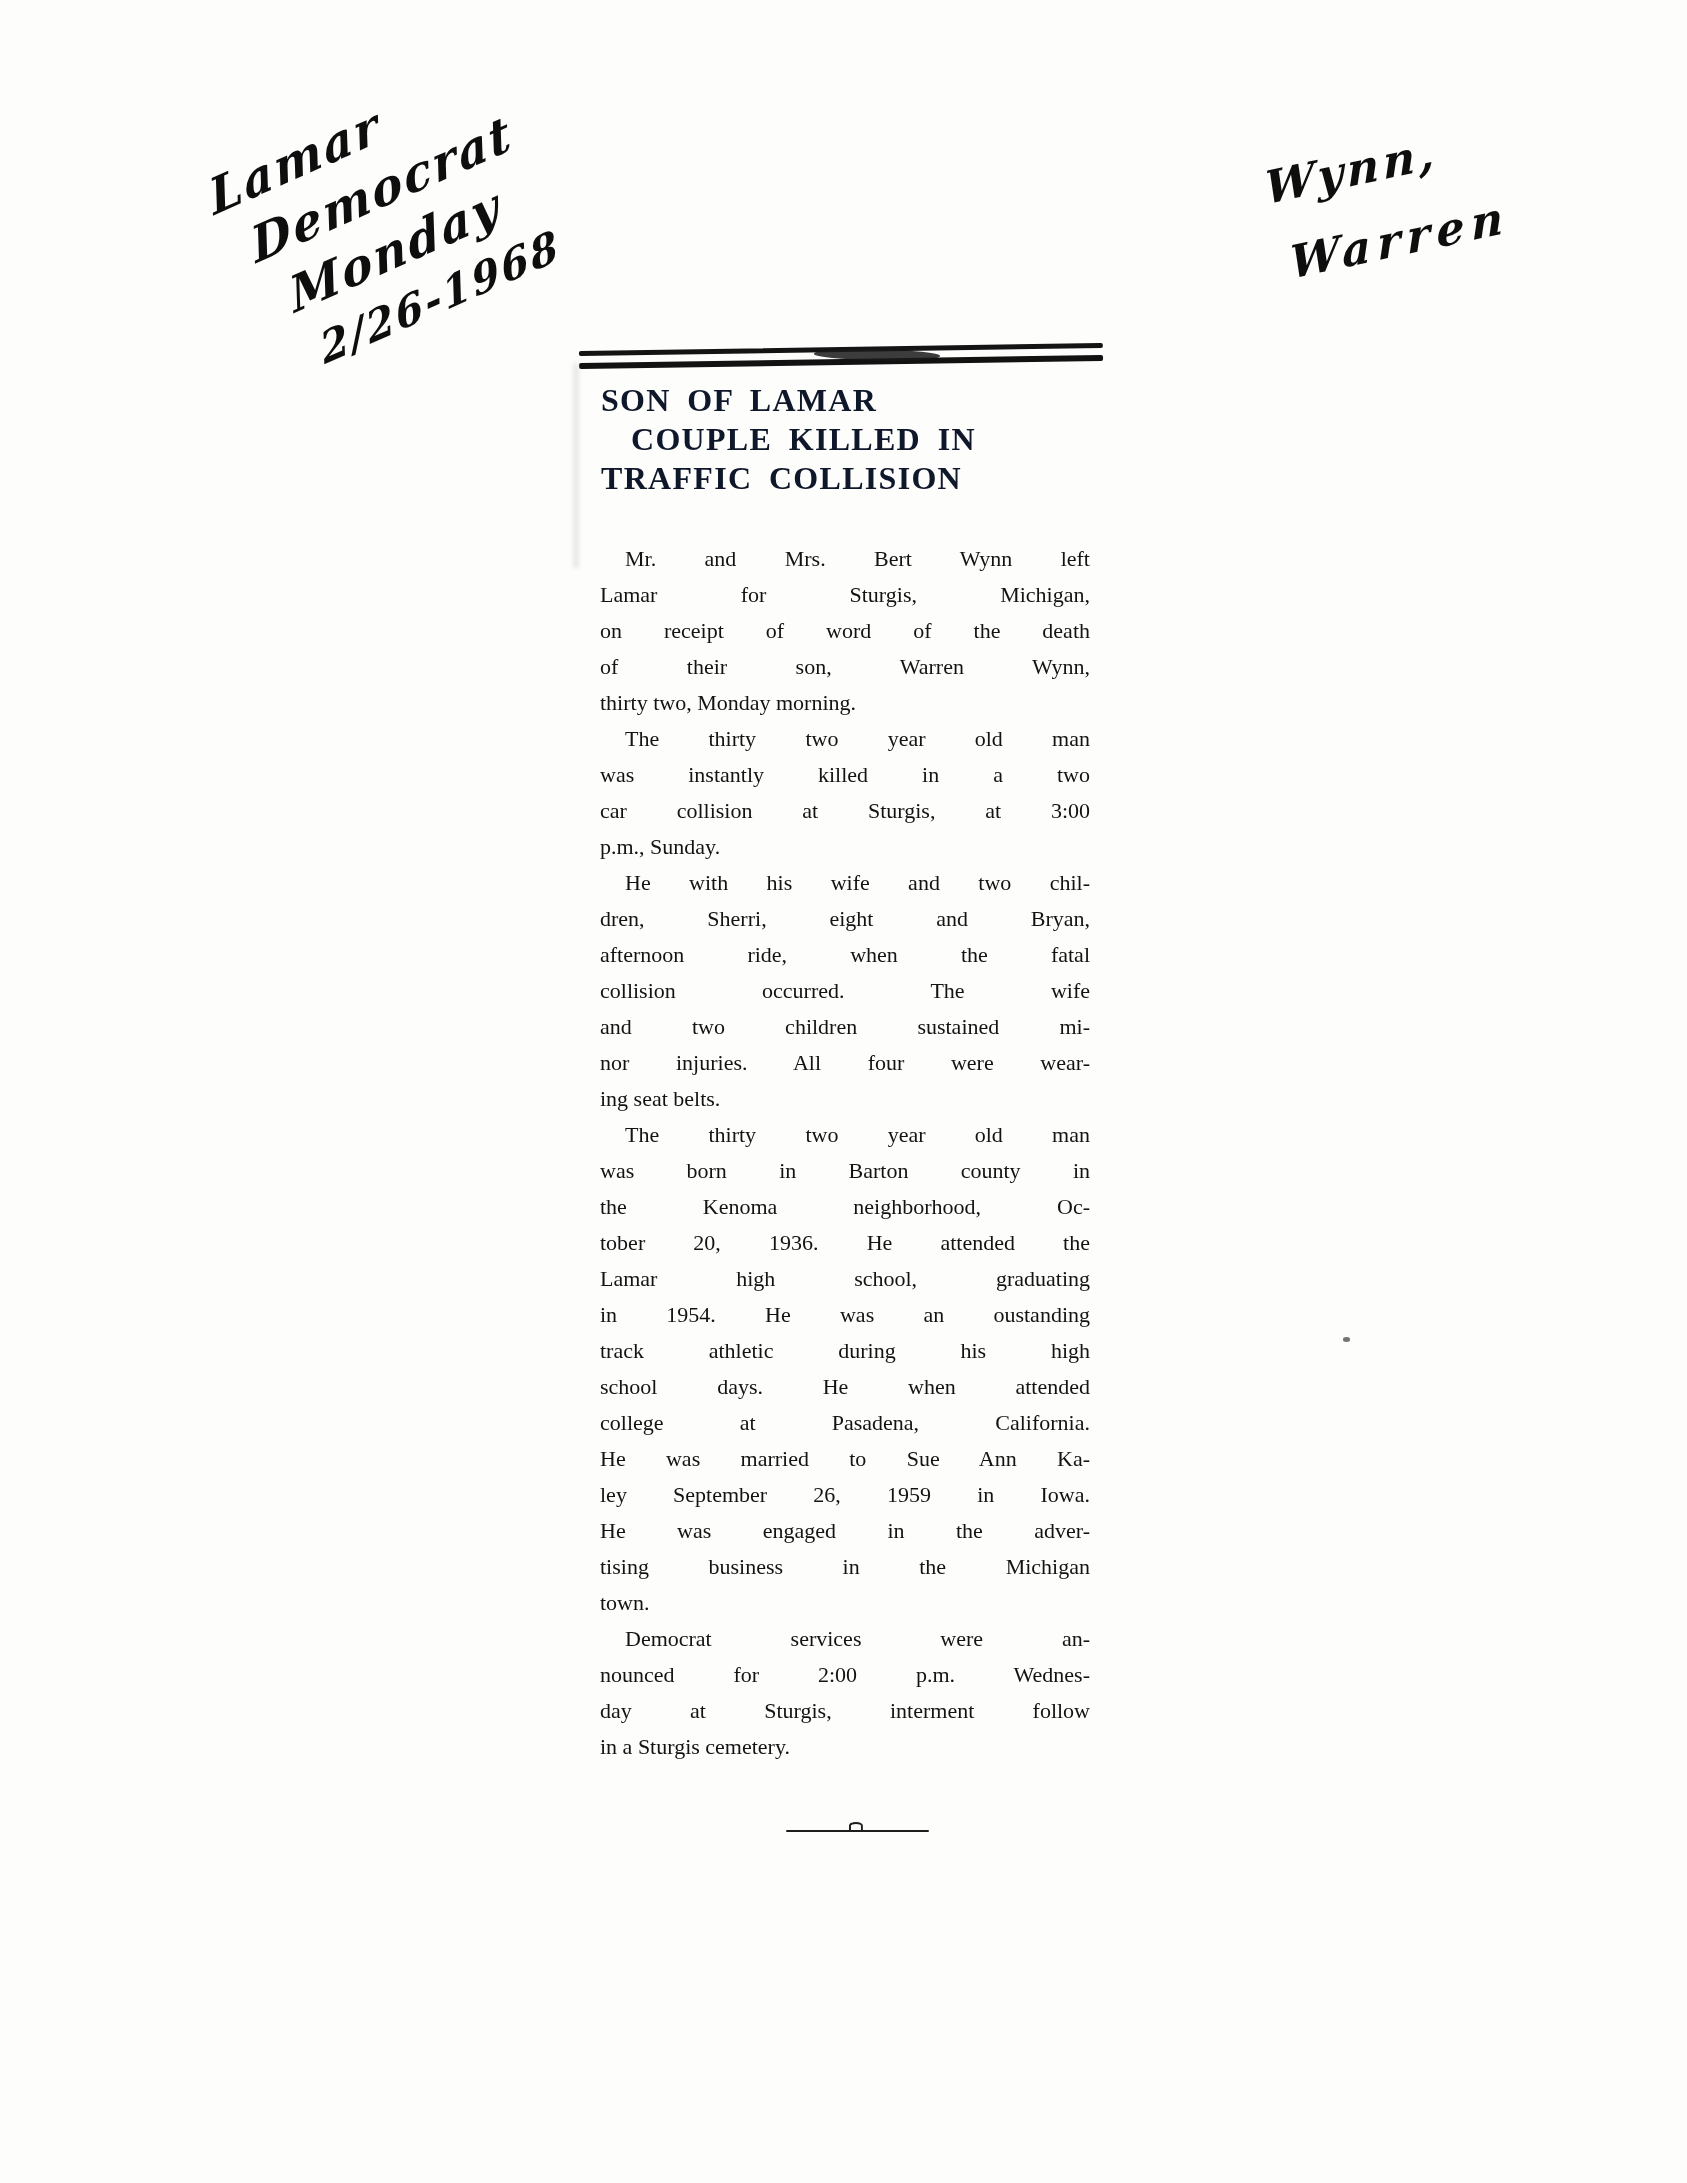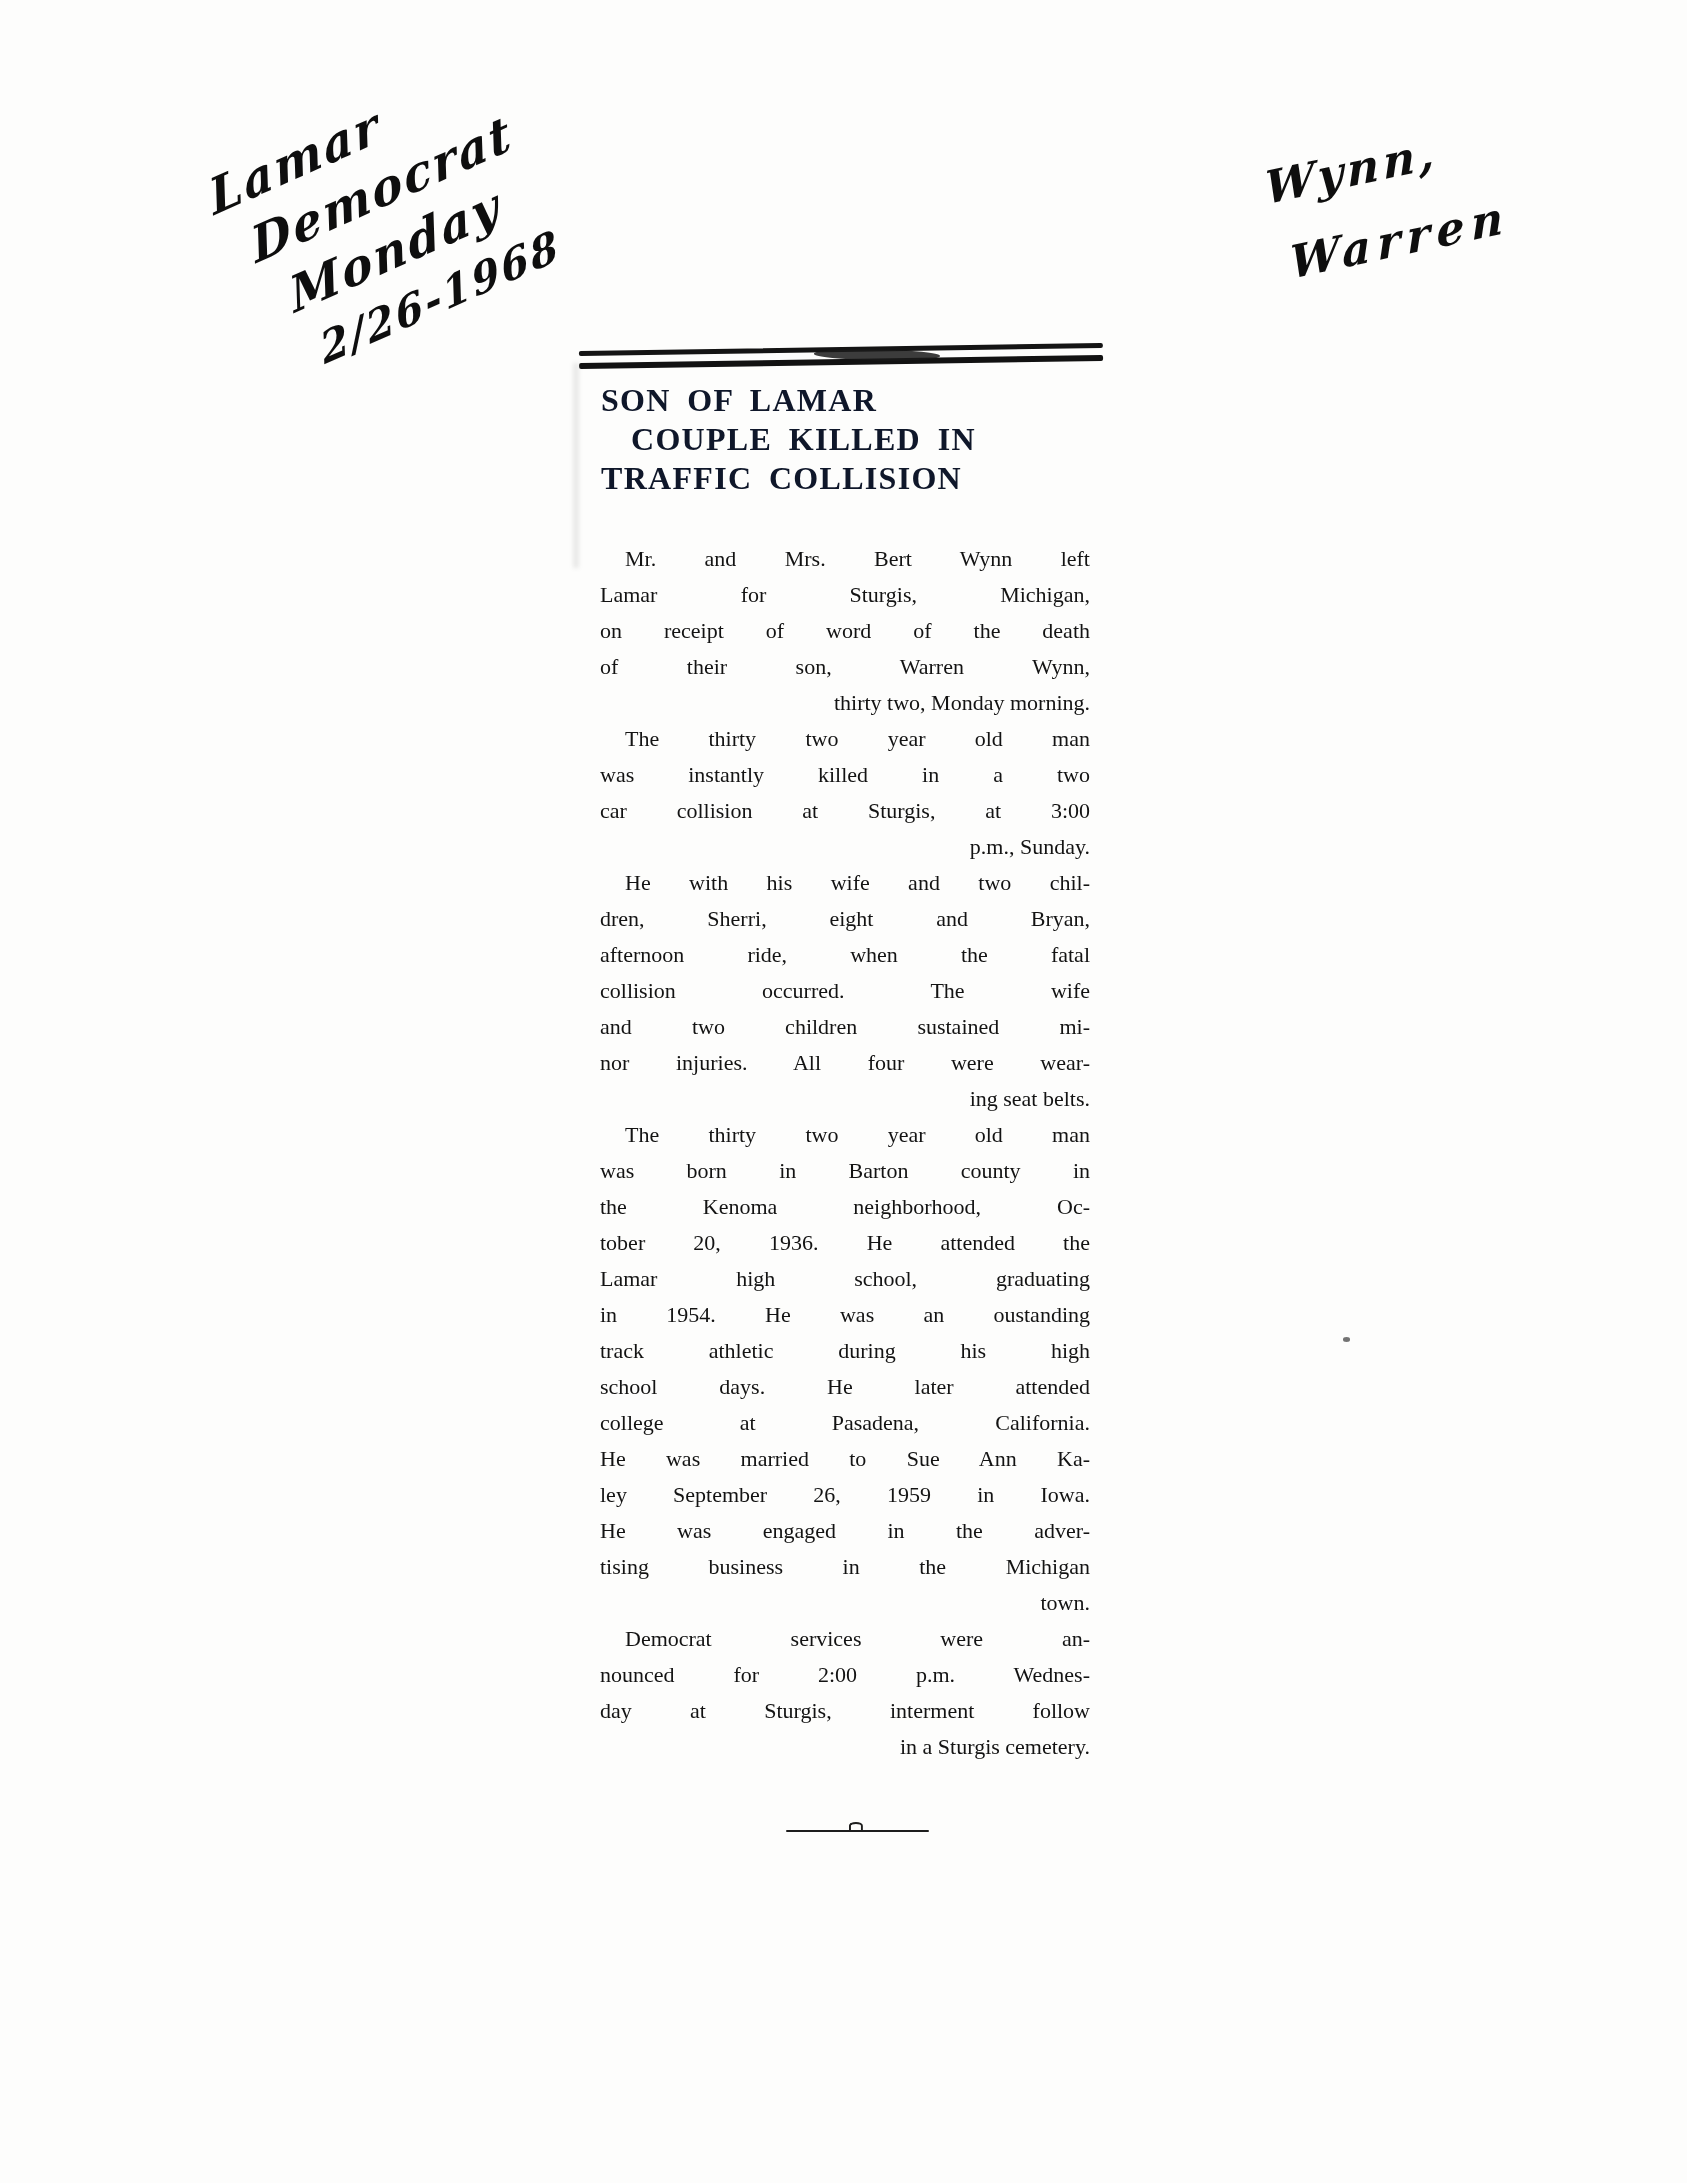--- a/index.html
+++ b/index.html
@@ -105,21 +105,21 @@
     line-height: 36px;
     overflow: hidden;
   }
   .bodyline::after {        
     content: "";
     display: inline-block;
     width: 100%;
     height: 0;
   }
   .bodyline.indent { text-indent: 25px; }
-  .bodyline.last  { text-align: right; }
+  .bodyline.last  { text-align: left; }
   .bodyline.last::after { content: none; }
 
   .divider {
     position: absolute;
     left: 786px;
     top: 1821px;
     width: 143px;
     height: 12px;
   }
   .divider .dline {
@@ -209,21 +209,21 @@
         <div class="bodyline">and two children sustained mi-</div>
         <div class="bodyline">nor injuries. All four were wear-</div>
         <div class="bodyline last">ing seat belts.</div>
         <div class="bodyline indent">The thirty two year old man</div>
         <div class="bodyline">was born in Barton county in</div>
         <div class="bodyline">the Kenoma neighborhood, Oc-</div>
         <div class="bodyline">tober 20, 1936. He attended the</div>
         <div class="bodyline">Lamar high school, graduating</div>
         <div class="bodyline">in 1954. He was an oustanding</div>
         <div class="bodyline">track athletic during his high</div>
-        <div class="bodyline">school days. He later attended</div>
+        <div class="bodyline">school days. He when attended</div>
         <div class="bodyline">college at Pasadena, California.</div>
         <div class="bodyline">He was married to Sue Ann Ka-</div>
         <div class="bodyline">ley September 26, 1959 in Iowa.</div>
         <div class="bodyline">He was engaged in the adver-</div>
         <div class="bodyline">tising business in the Michigan</div>
         <div class="bodyline last">town.</div>
         <div class="bodyline indent">Democrat services were an-</div>
         <div class="bodyline">nounced for 2:00 p.m. Wednes-</div>
         <div class="bodyline">day at Sturgis, interment follow</div>
         <div class="bodyline last">in a Sturgis cemetery.</div>

